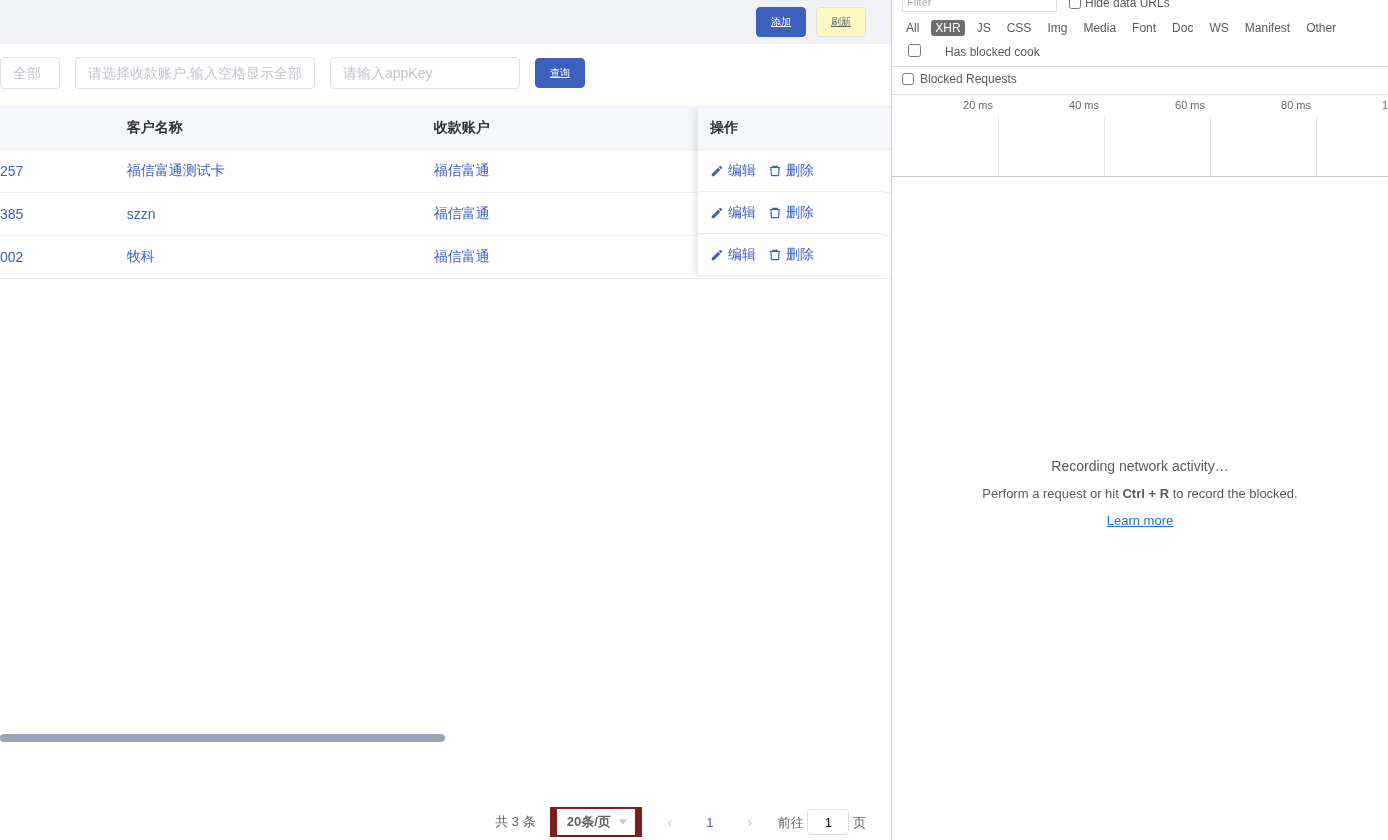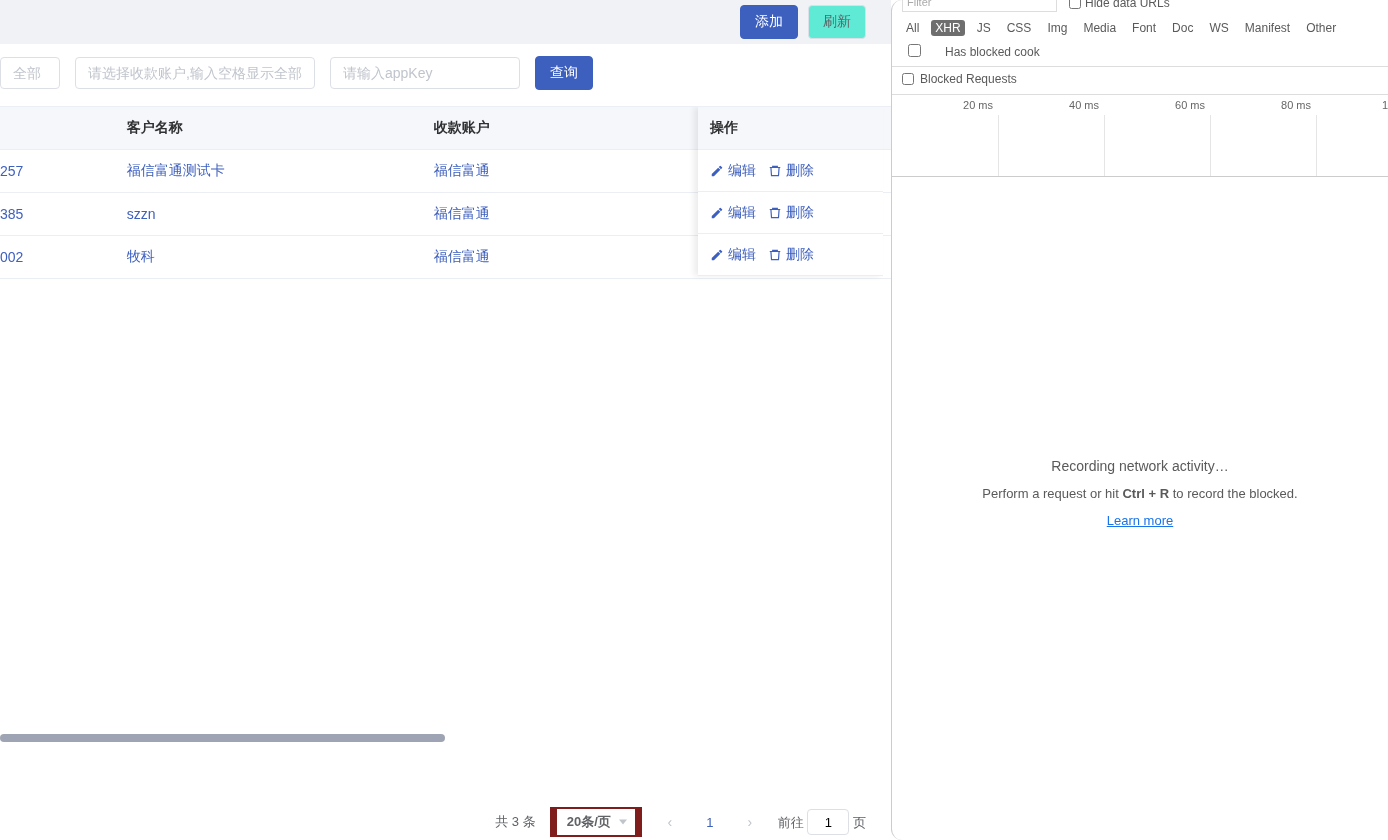--- a/index.html
+++ b/index.html
@@ -1,25 +1,25 @@
 <!DOCTYPE html>
 <html><head>
 <meta charset="utf-8">
 <style>
 * { box-sizing: border-box; margin: 0; padding: 0; }
 body { font-family: "Microsoft YaHei", -apple-system, "Segoe UI", sans-serif; font-size: 14px; color: #606266; overflow: hidden; }
 .container { display: flex; width: 1388px; height: 840px; }
 .left-panel { width: 891px; height: 840px; background: #fff; position: relative; overflow: hidden; }
-.right-panel { width: 497px; height: 840px; background: #fff; border-left: 1px solid #ccc; position: relative; border-radius: 11px; }
+.right-panel { width: 497px; height: 840px; background: #fff; border-left: 1px solid #ccc; position: relative; }
 
 
 .top-bar { height: 44px; background: #f0f2f5; display: flex; justify-content: flex-end; align-items: center; padding-right: 25px; gap: 10px; }
-.btn { padding: 8px 18px; border-radius: 4px; cursor: pointer; font-size: 14px; border: 1px solid #dcdfe6; background: #5eead4; color: #606266; }
+.btn { padding: 8px 18px; border-radius: 4px; cursor: pointer; font-size: 14px; border: 1px solid #dcdfe6; background: #fef9c3; color: #606266; }
 .btn-primary { background: #3d5fbe; color: #fff; border-color: #3d5fbe; }
-.btn-small { padding: 7px 14px; font-size: 14px; }
+.btn-small { padding: 7px 14px; font-size: 10px; text-decoration: underline; }
 
 
 .filter-row { height: 57px; display: flex; align-items: center; gap: 15px; padding-left: 0; padding-right: 25px; }
 .filter-row input { height: 32px; border: 1px solid #dcdfe6; border-radius: 4px; padding: 0 12px; font-size: 14px; color: #606266; outline: none; }
 .inp-partial { width: 60px; border-left: none; border-radius: 0 4px 4px 0; }
 .inp-customer { width: 250px; }
 .inp-account { width: 240px; }
 .inp-appkey { width: 190px; }
 input::placeholder { color: #c0c4cc; }
 

